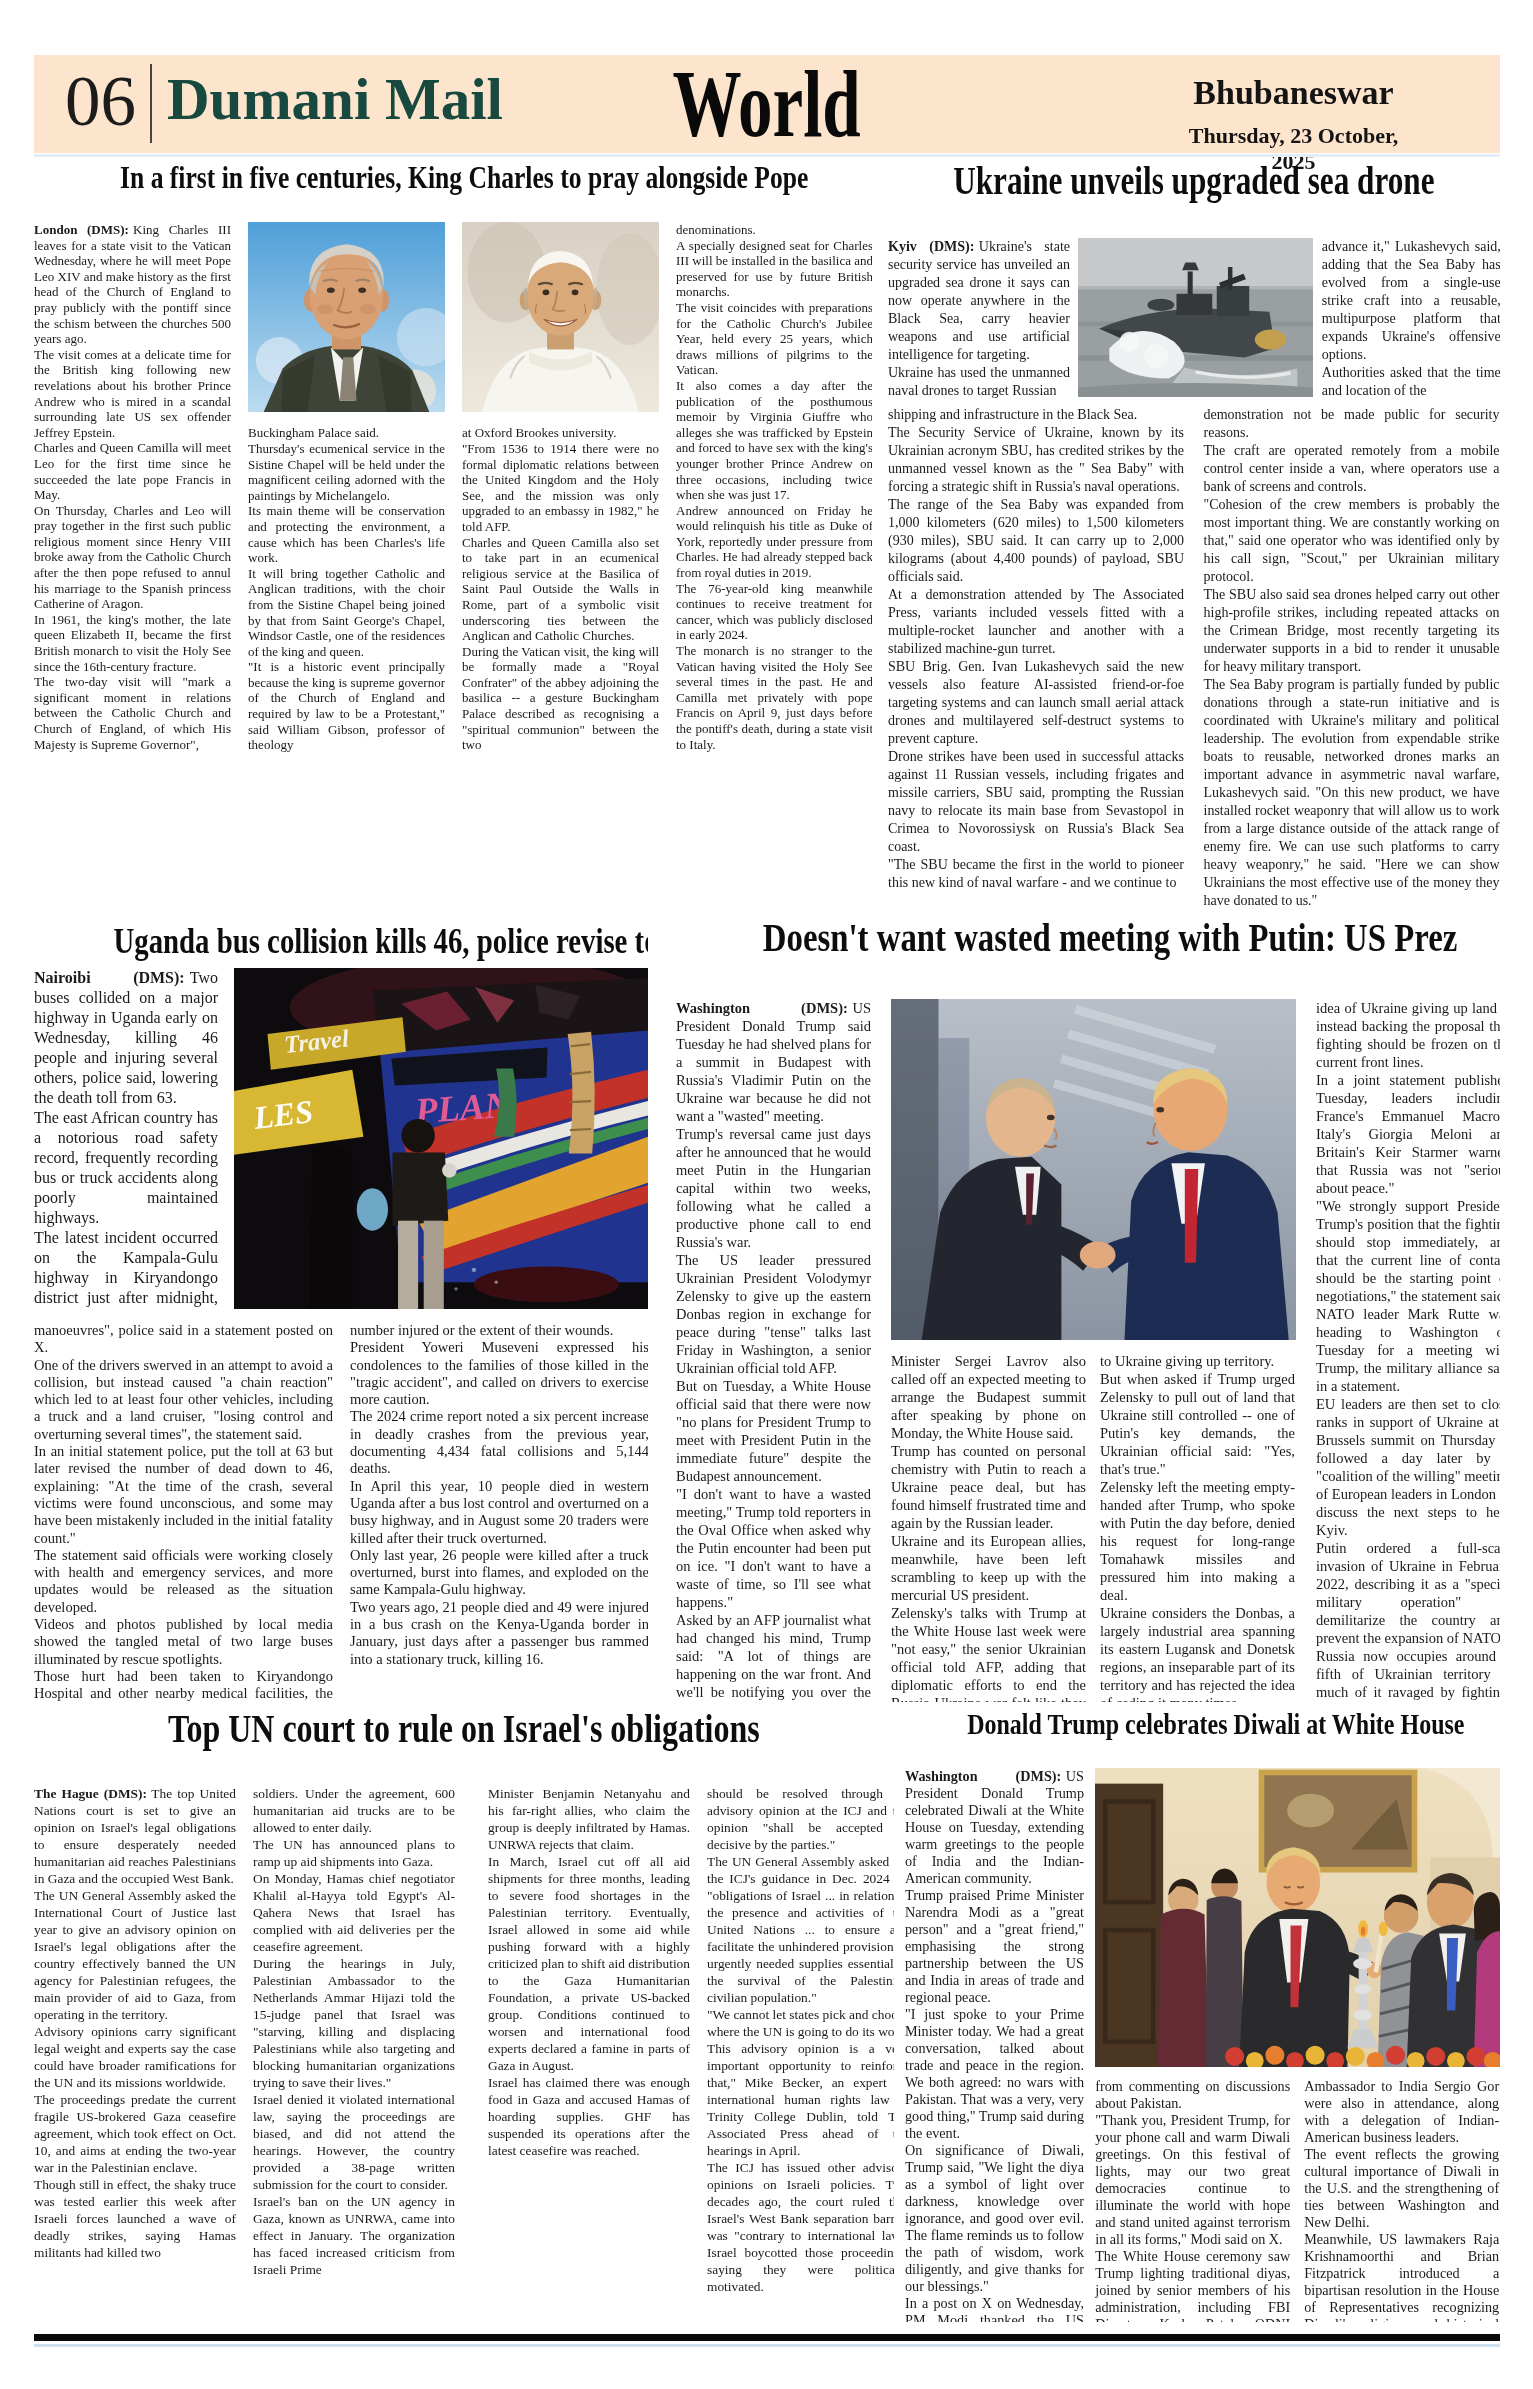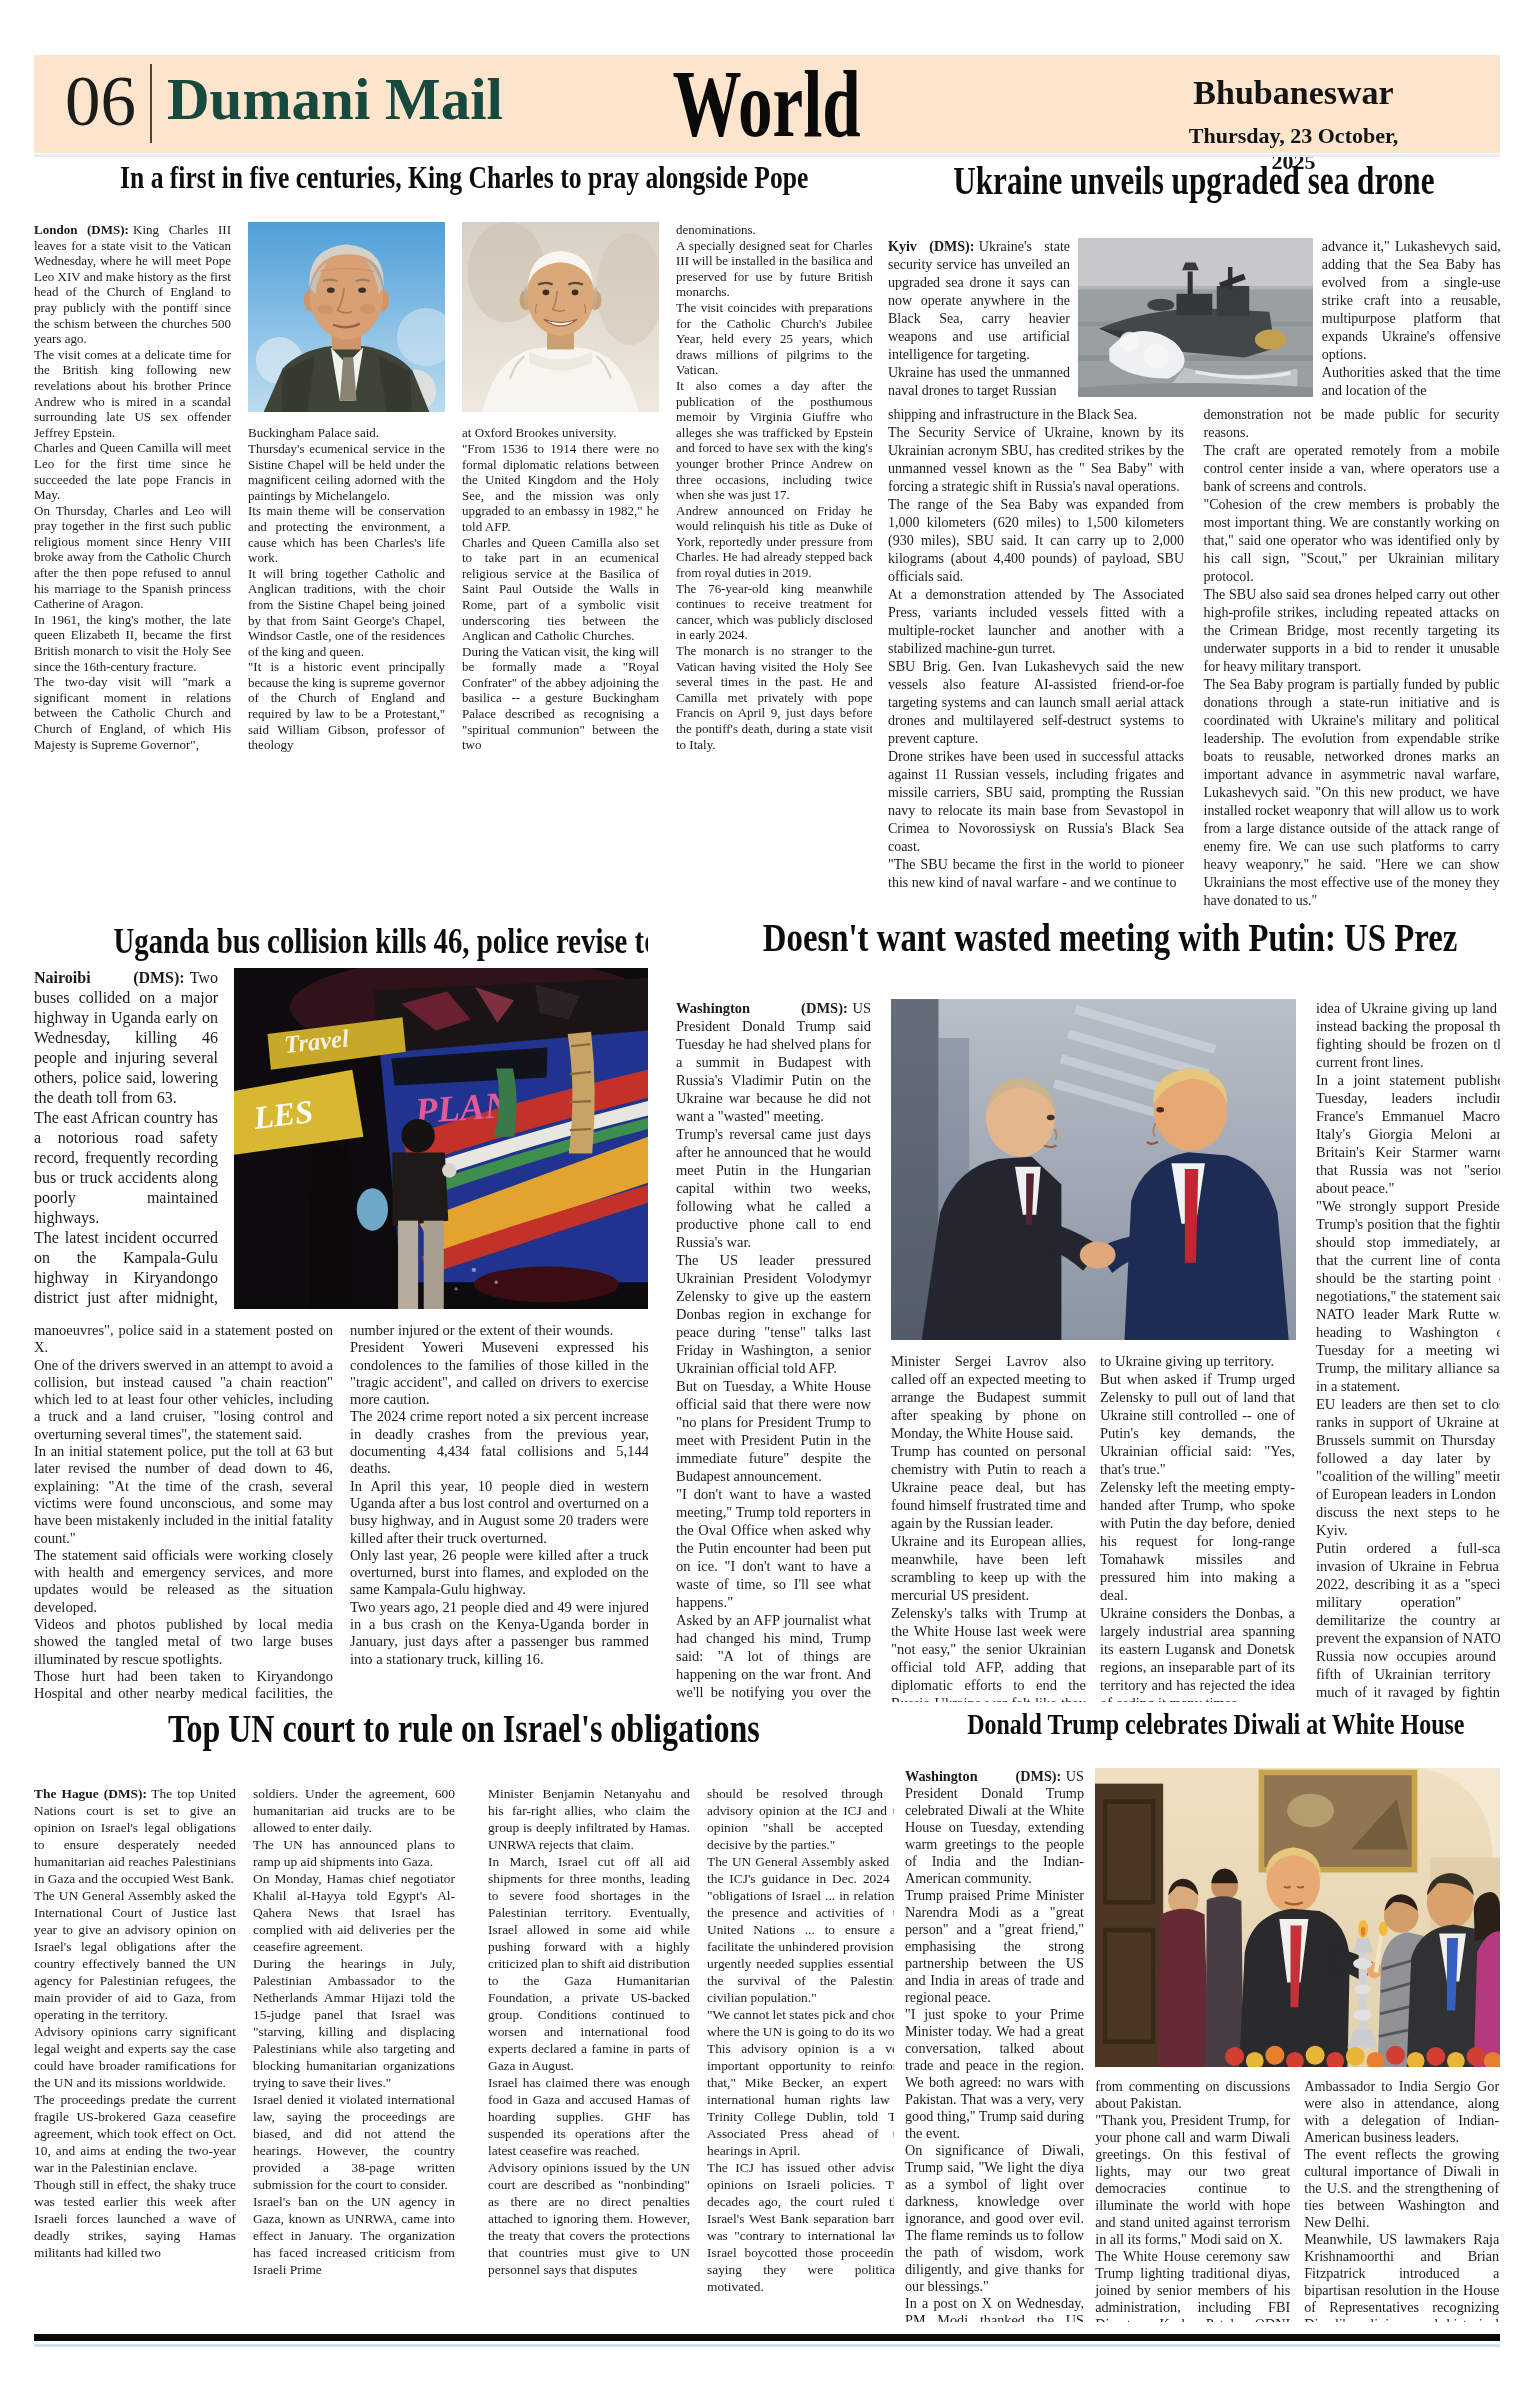--- a/index.html
+++ b/index.html
@@ -397,21 +397,20 @@
             <p class="para">During the hearings in July, Palestinian Ambassador to the Netherlands Ammar Hijazi told the 15-judge panel that Israel was "starving, killing and displacing Palestinians while also targeting and blocking humanitarian organizations trying to save their lives."</p>
             <p class="para">Israel denied it violated international law, saying the proceedings are biased, and did not attend the hearings. However, the country provided a 38-page written submission for the court to consider.</p>
             <p class="para">Israel's ban on the UN agency in Gaza, known as UNRWA, came into effect in January. The organization has faced increased criticism from Israeli Prime</p>
           </div>
       </div>
       <div class="col" style="width:202px;margin-left:16px;">
         <div>
             <p class="para">Minister Benjamin Netanyahu and his far-right allies, who claim the group is deeply infiltrated by Hamas. UNRWA rejects that claim.</p>
             <p class="para">In March, Israel cut off all aid shipments for three months, leading to severe food shortages in the Palestinian territory. Eventually, Israel allowed in some aid while pushing forward with a highly criticized plan to shift aid distribution to the Gaza Humanitarian Foundation, a private US-backed group. Conditions continued to worsen and international food experts declared a famine in parts of Gaza in August.</p>
             <p class="para">Israel has claimed there was enough food in Gaza and accused Hamas of hoarding supplies. GHF has suspended its operations after the latest ceasefire was reached.</p>
-            <p class="para">Advisory opinions issued by the UN court are described as "nonbinding" as there are no direct penalties attached to ignoring them. However, the treaty that covers the protections that countries must give to UN personnel says that disputes</p>
           </div>
       </div>
       <div class="col" style="width:202px;">
         <div>
             <p class="para">should be resolved through an advisory opinion at the ICJ and the opinion "shall be accepted as decisive by the parties."</p>
             <p class="para">The UN General Assembly asked for the ICJ's guidance in Dec. 2024 on "obligations of Israel ... in relation to the presence and activities of the United Nations ... to ensure and facilitate the unhindered provision of urgently needed supplies essential to the survival of the Palestinian civilian population."</p>
             <p class="para">"We cannot let states pick and choose where the UN is going to do its work. This advisory opinion is a very important opportunity to reinforce that," Mike Becker, an expert on international human rights law at Trinity College Dublin, told The Associated Press ahead of the hearings in April.</p>
             <p class="para">The ICJ has issued other advisory opinions on Israeli policies. Two decades ago, the court ruled that Israel's West Bank separation barrier was "contrary to international law." Israel boycotted those proceedings, saying they were politically motivated.</p>
           </div>
       </div>

